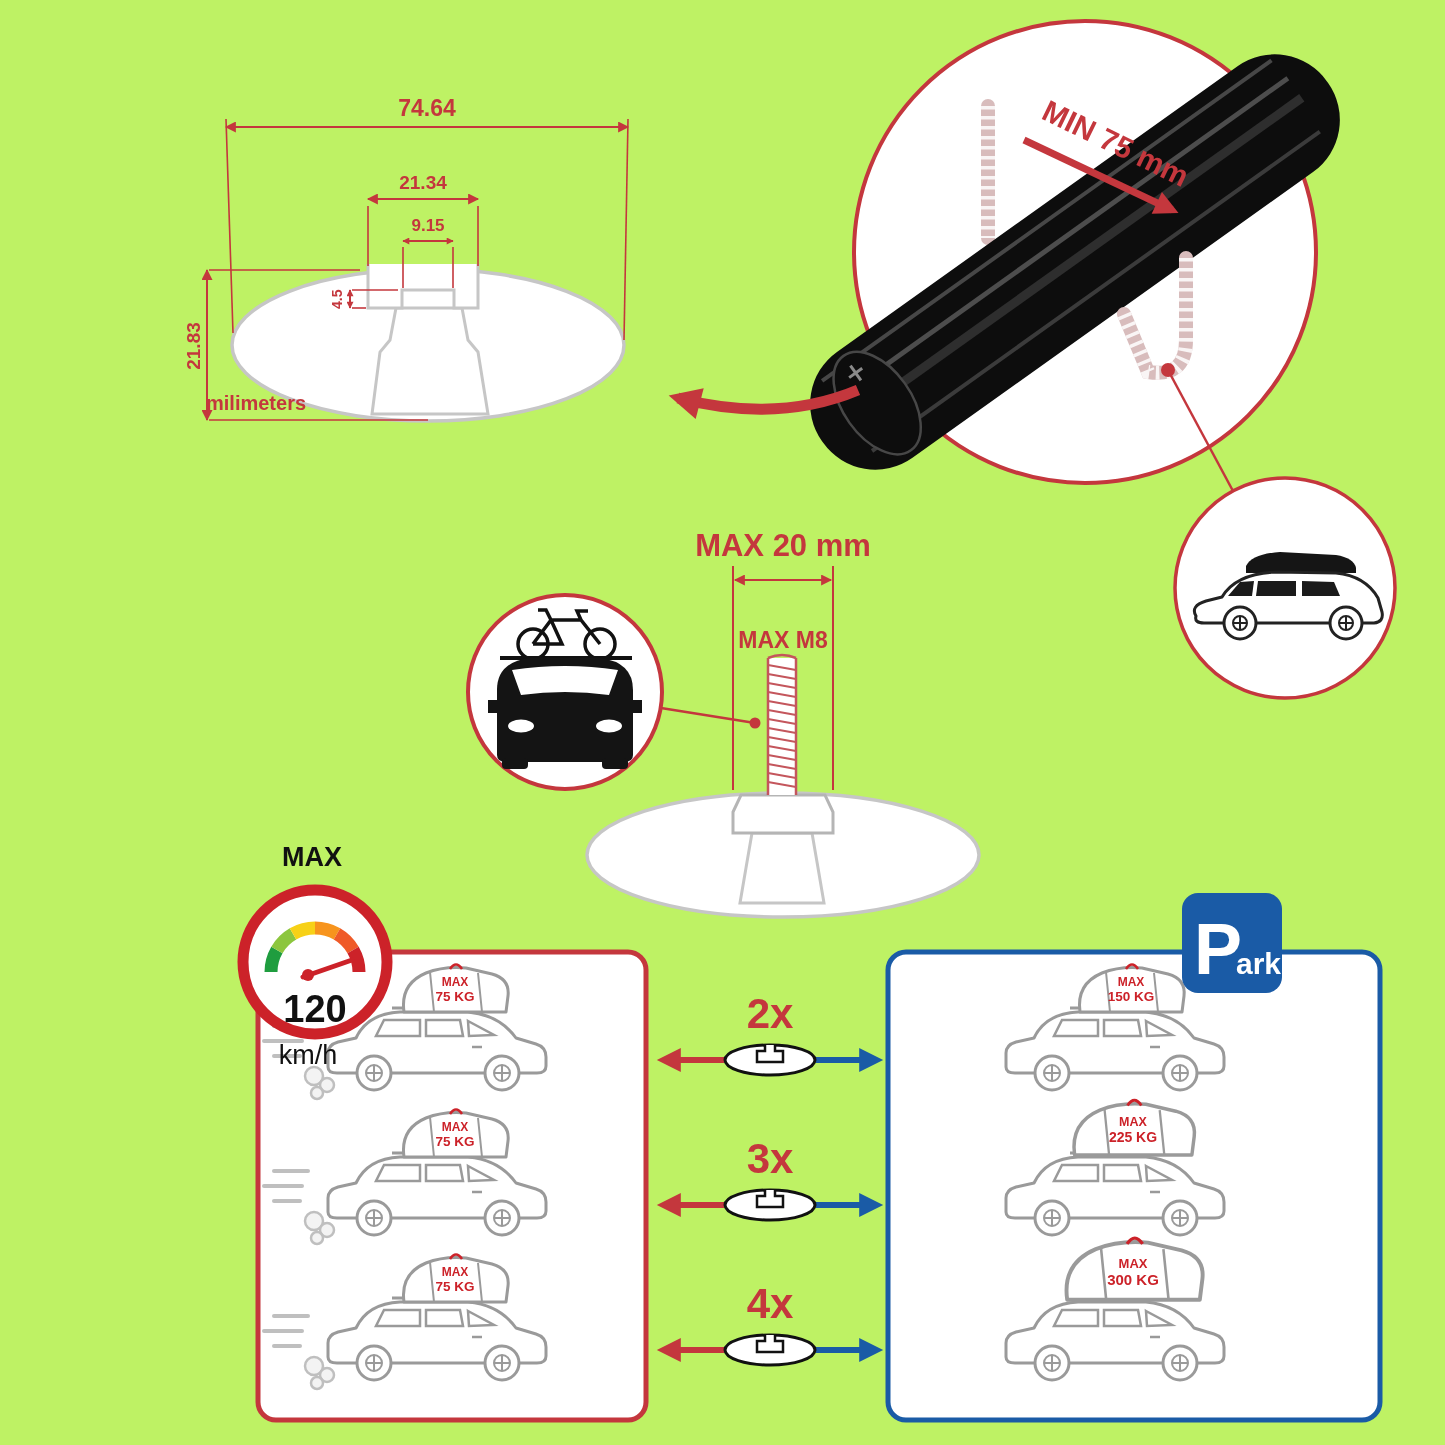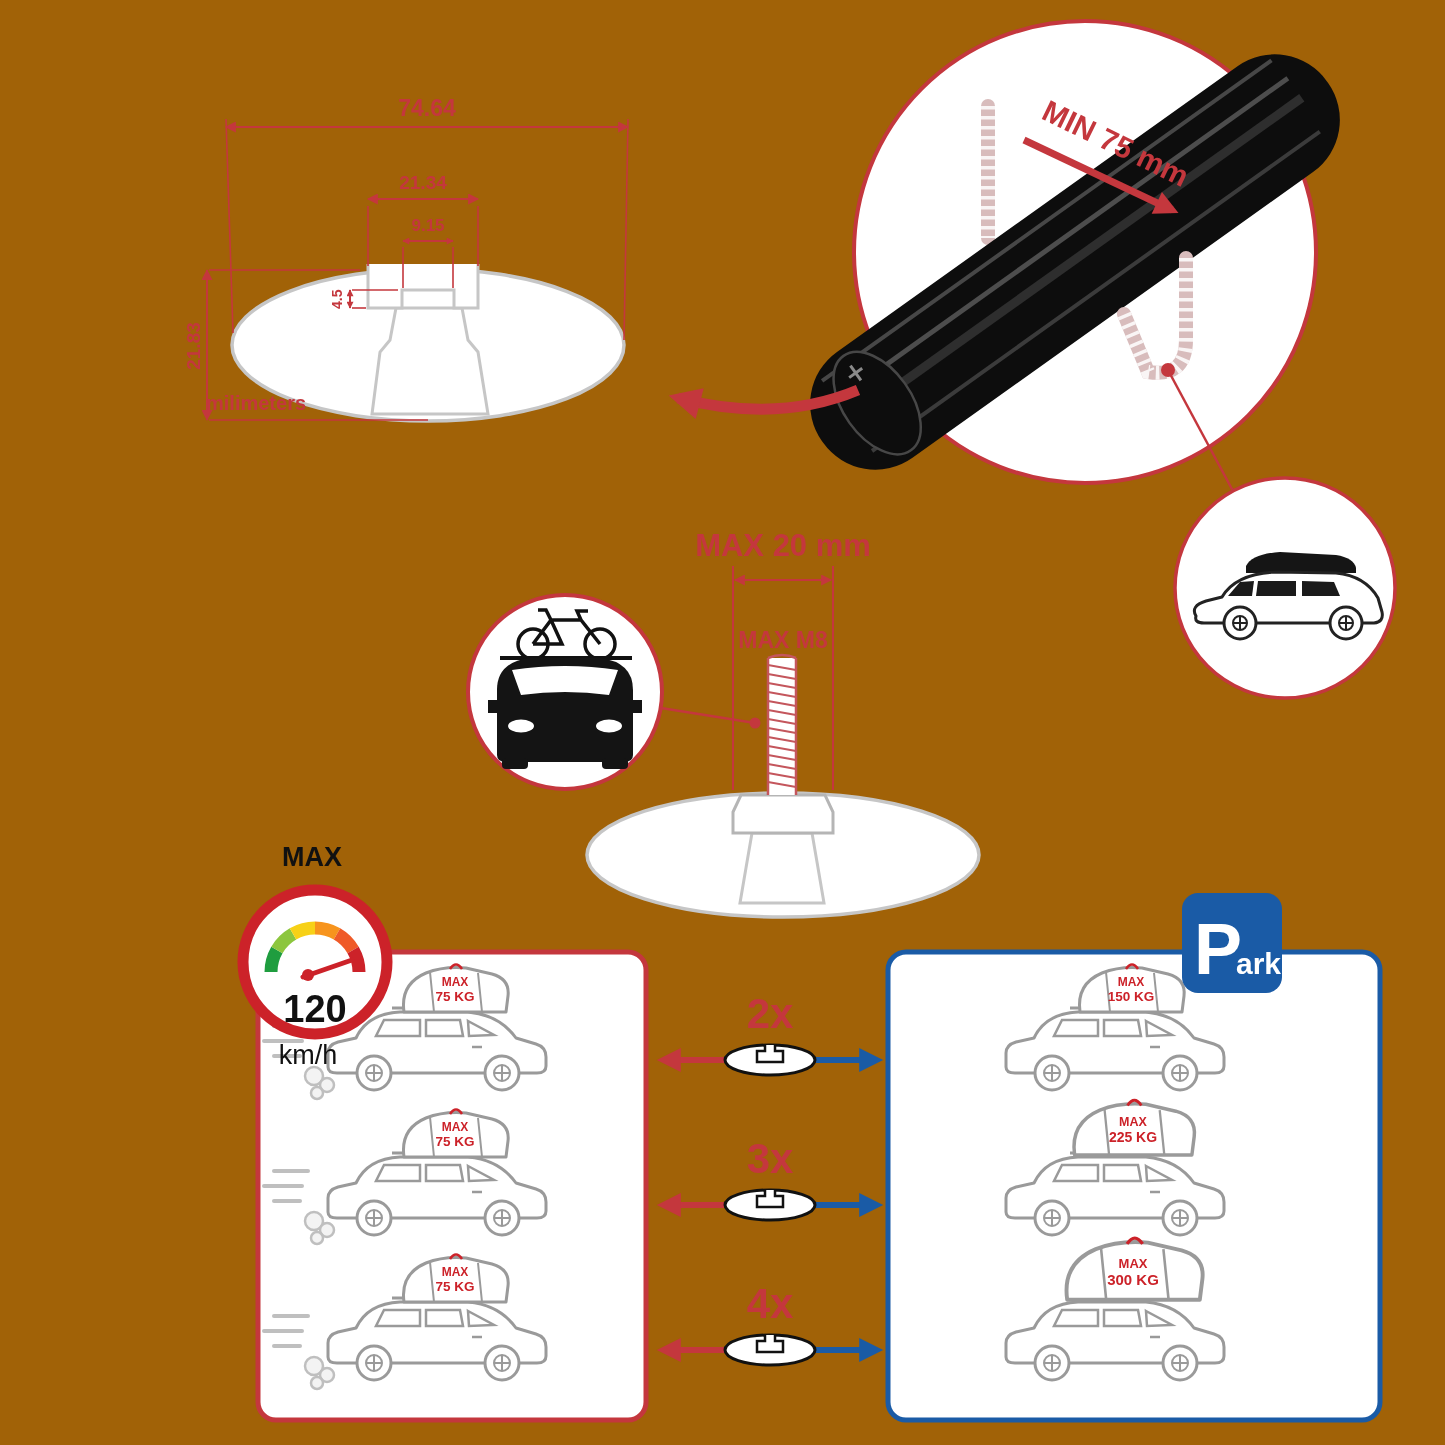--- a/index.html
+++ b/index.html
@@ -1,16 +1,16 @@
 <!DOCTYPE html>
 <html><head>
 <meta charset="utf-8">
 <style>
   html,body{margin:0;padding:0;background:#ffffff;}
-  #canvas{position:relative;width:1445px;height:1445px;background:#a16207;overflow:hidden;}
+  #canvas{position:relative;width:1445px;height:1445px;background:#bef264;overflow:hidden;}
   svg{display:block;}
   svg text{font-family:"Liberation Sans", sans-serif;}
   .dim-text{fill:#c4373d;font-weight:bold;}
   .red-label{fill:#c4373d;font-weight:bold;}
   .bag-text{fill:#cc2229;font-weight:bold;}
   .black-label{fill:#111111;font-weight:bold;}
 </style>
 </head>
 <body>
 

